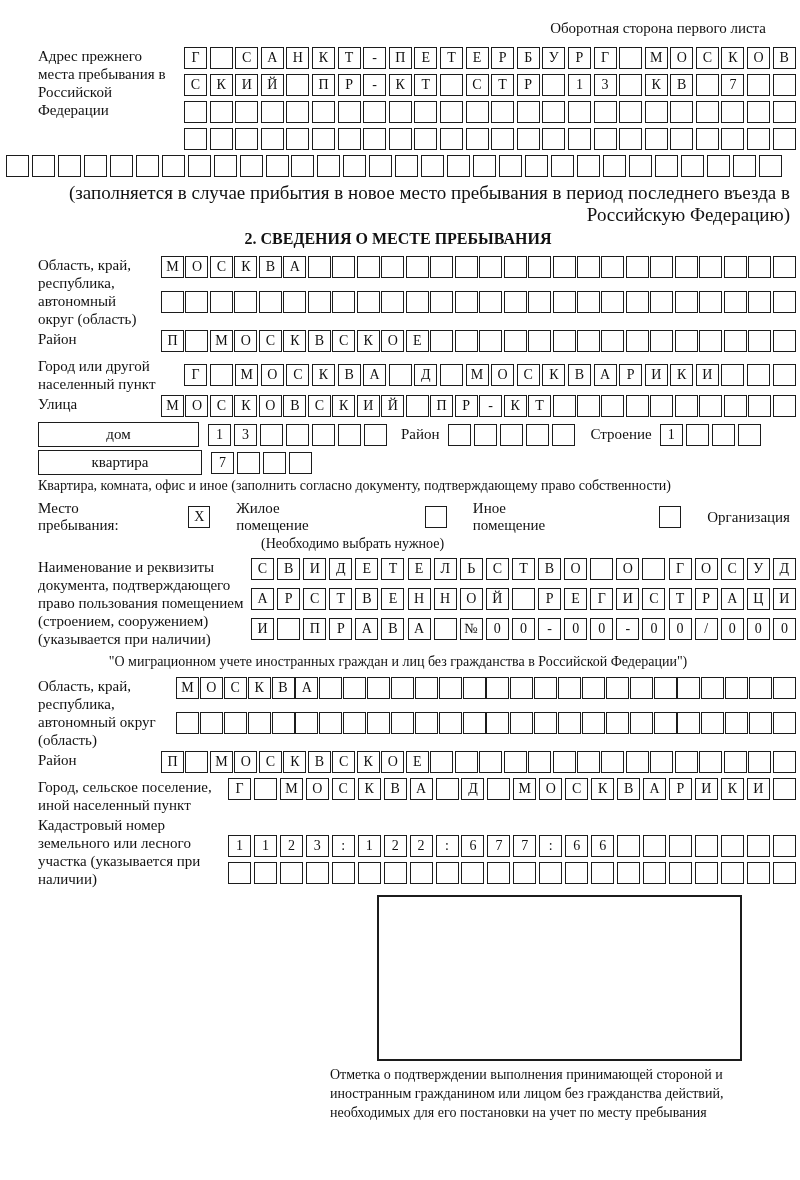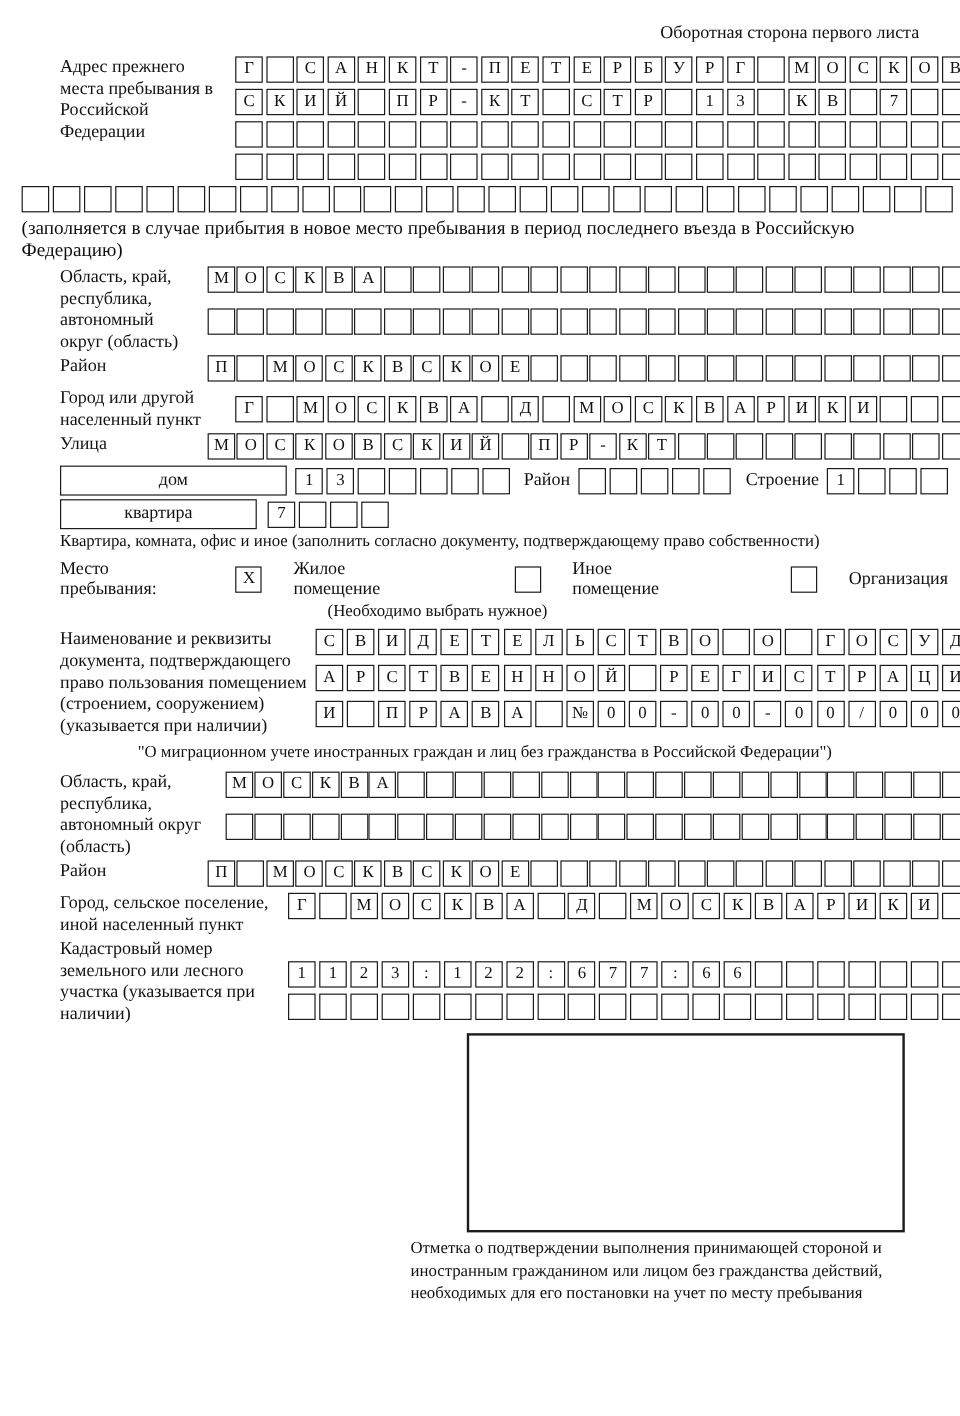--- a/index.html
+++ b/index.html
@@ -1,27 +1,27 @@
 <!DOCTYPE html>
 <html><head>
 <meta charset="utf-8">
 <style>
   *{box-sizing:border-box;margin:0;padding:0}
   html,body{background:#fff}
   body{width:800px;font-family:"Liberation Serif",serif;color:#111}
-  .page{width:800px;height:1180px;padding:6px 10px 0 18px;overflow:hidden;position:relative;background:#fff}
+  .page{width:800px;height:1180px;padding:6px 10px 0 6px;overflow:hidden;position:relative;background:#fff}
   .header-note{text-align:right;font-size:15px;margin:14px 24px 10px 0}
   .cell{width:var(--cw,23px);height:22px;border:1.7px solid #1c1c1c;display:inline-flex;align-items:center;justify-content:center;font-size:14px;flex:none;background:#fff}
   .cellrow{display:flex;justify-content:space-between;margin-bottom:5px}
   .cellrow.tight{justify-content:flex-start;gap:3px;margin-bottom:0}
   .field{display:flex;margin-left:18px}
   .field.ml32{margin-left:32px}
   .flabel{font-size:15px;line-height:18px;flex:none;padding-right:6px}
   .rows{flex:none}
-  .note{font-size:16px;text-align:left;margin-bottom:4px}
+  .note{font-size:19px;text-align:right;margin-bottom:4px}
   .note.left{text-align:left;margin-left:32px;margin-bottom:6px;font-size:14px}
   .sec-title{font-weight:bold;font-size:16px;text-align:center;margin:4px 0 8px 0}
   .labelbox{border:1.7px solid #1c1c1c;height:25px;display:flex;align-items:center;justify-content:center;font-size:15px;flex:none;background:#fff}
   .hrow{display:flex;align-items:center;margin-left:32px;margin-bottom:3px}
   .inline-label{font-size:15px;flex:none}
   .checkbox{width:22px;height:22px;border:1.7px solid #1c1c1c;display:inline-flex;align-items:center;justify-content:center;font-size:14px;flex:none;background:#fff}
   .stayrow{display:flex;align-items:center;margin-left:32px;gap:26px;margin-bottom:2px;font-size:15px}
   .hint{font-size:14px;margin-left:255px;margin-bottom:6px}
   .center-title{font-weight:bold;font-size:16px;text-align:center;margin:6px 0 6px 0}
   .cnote{font-size:14px;text-align:center;line-height:19px}
@@ -173,20 +173,21 @@
       <span class="cell"></span>
       <span class="cell"></span>
       <span class="cell"></span>
       <span class="cell"></span>
       <span class="cell"></span>
       <span class="cell"></span>
       <span class="cell"></span>
     </div>
   <div class="note">(заполняется в случае прибытия в новое место пребывания в период последнего въезда в Российскую Федерацию)</div>
 
+  <div class="sec-title">2. СВЕДЕНИЯ О МЕСТЕ ПРЕБЫВАНИЯ</div>
 
   <div class="field ml32 mb2">
     <div class="flabel" style="width:123px">Область, край, республика, автономный округ (область)</div>
     <div class="rows">
       <div class="cellrow" style="width:635px">
           <span class="cell">М</span>
           <span class="cell">О</span>
           <span class="cell">С</span>
           <span class="cell">К</span>
           <span class="cell">В</span>
@@ -338,21 +339,21 @@
           <span class="cell"></span>
           <span class="cell"></span>
           <span class="cell"></span>
           <span class="cell"></span>
           <span class="cell"></span>
         </div>
     </div>
   </div>
 
   <div class="hrow">
-    <div class="labelbox" style="width:189px">дом</div>
+    <div class="labelbox" style="width:161px">дом</div>
     <div style="width:9px"></div>
     <div class="cellrow tight">
         <span class="cell">1</span>
         <span class="cell">3</span>
         <span class="cell"></span>
         <span class="cell"></span>
         <span class="cell"></span>
         <span class="cell"></span>
         <span class="cell"></span>
       </div>

